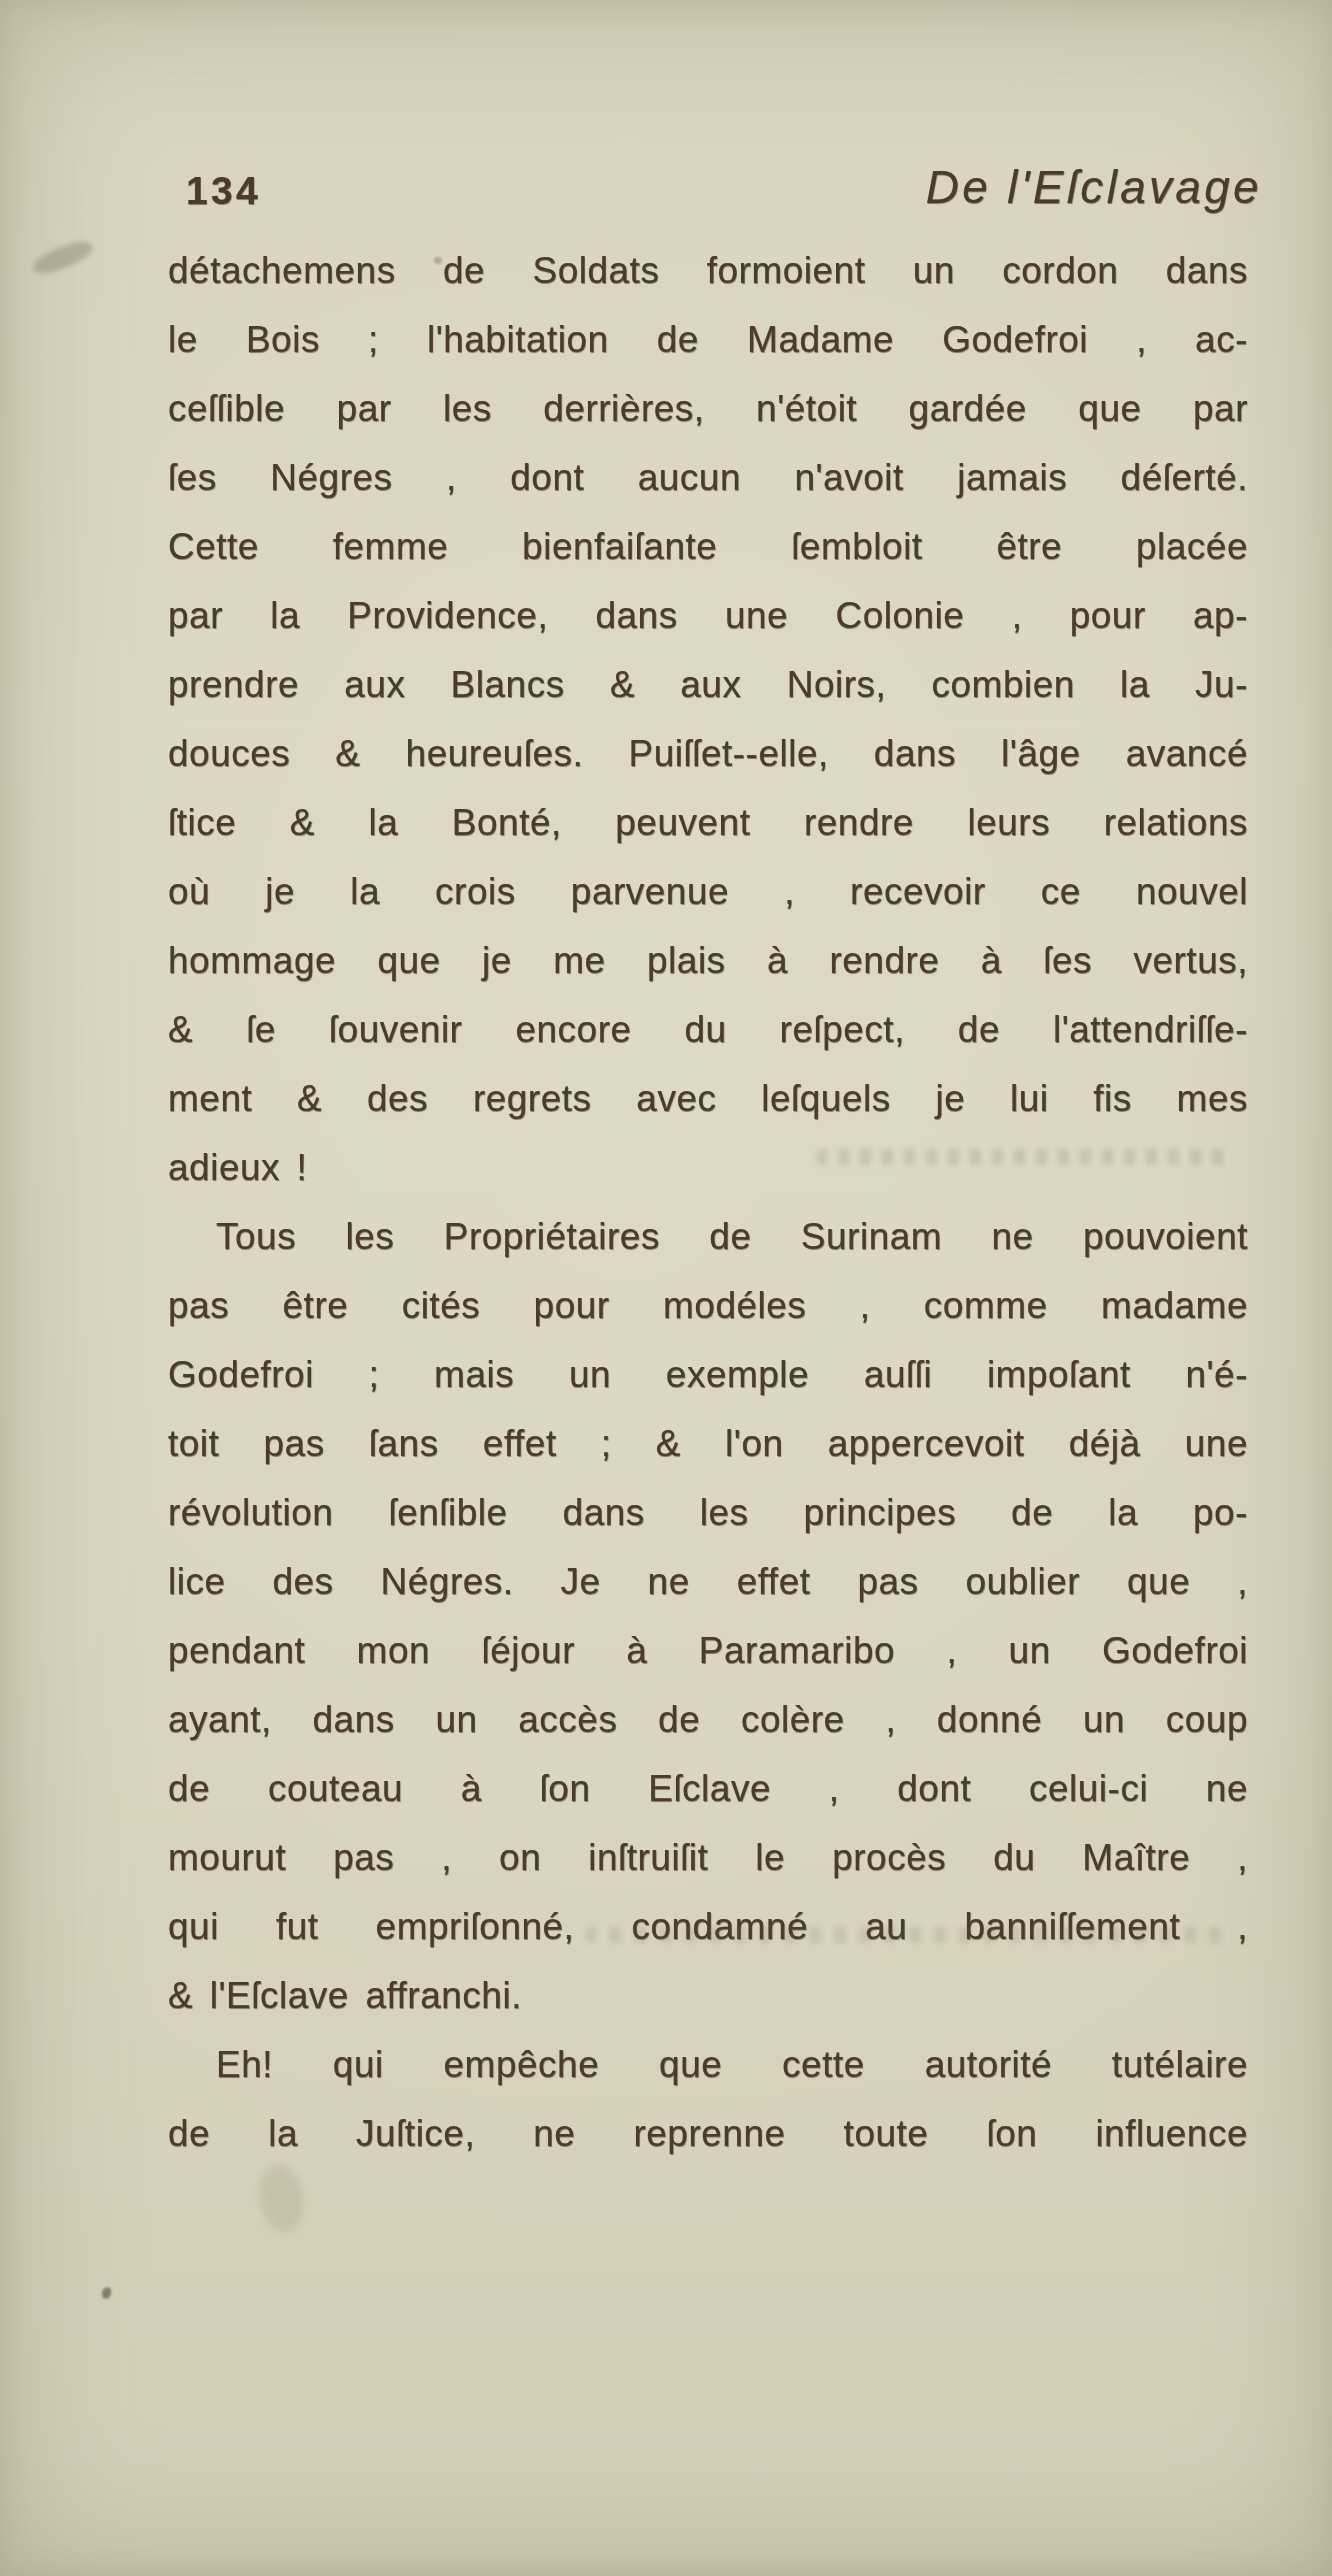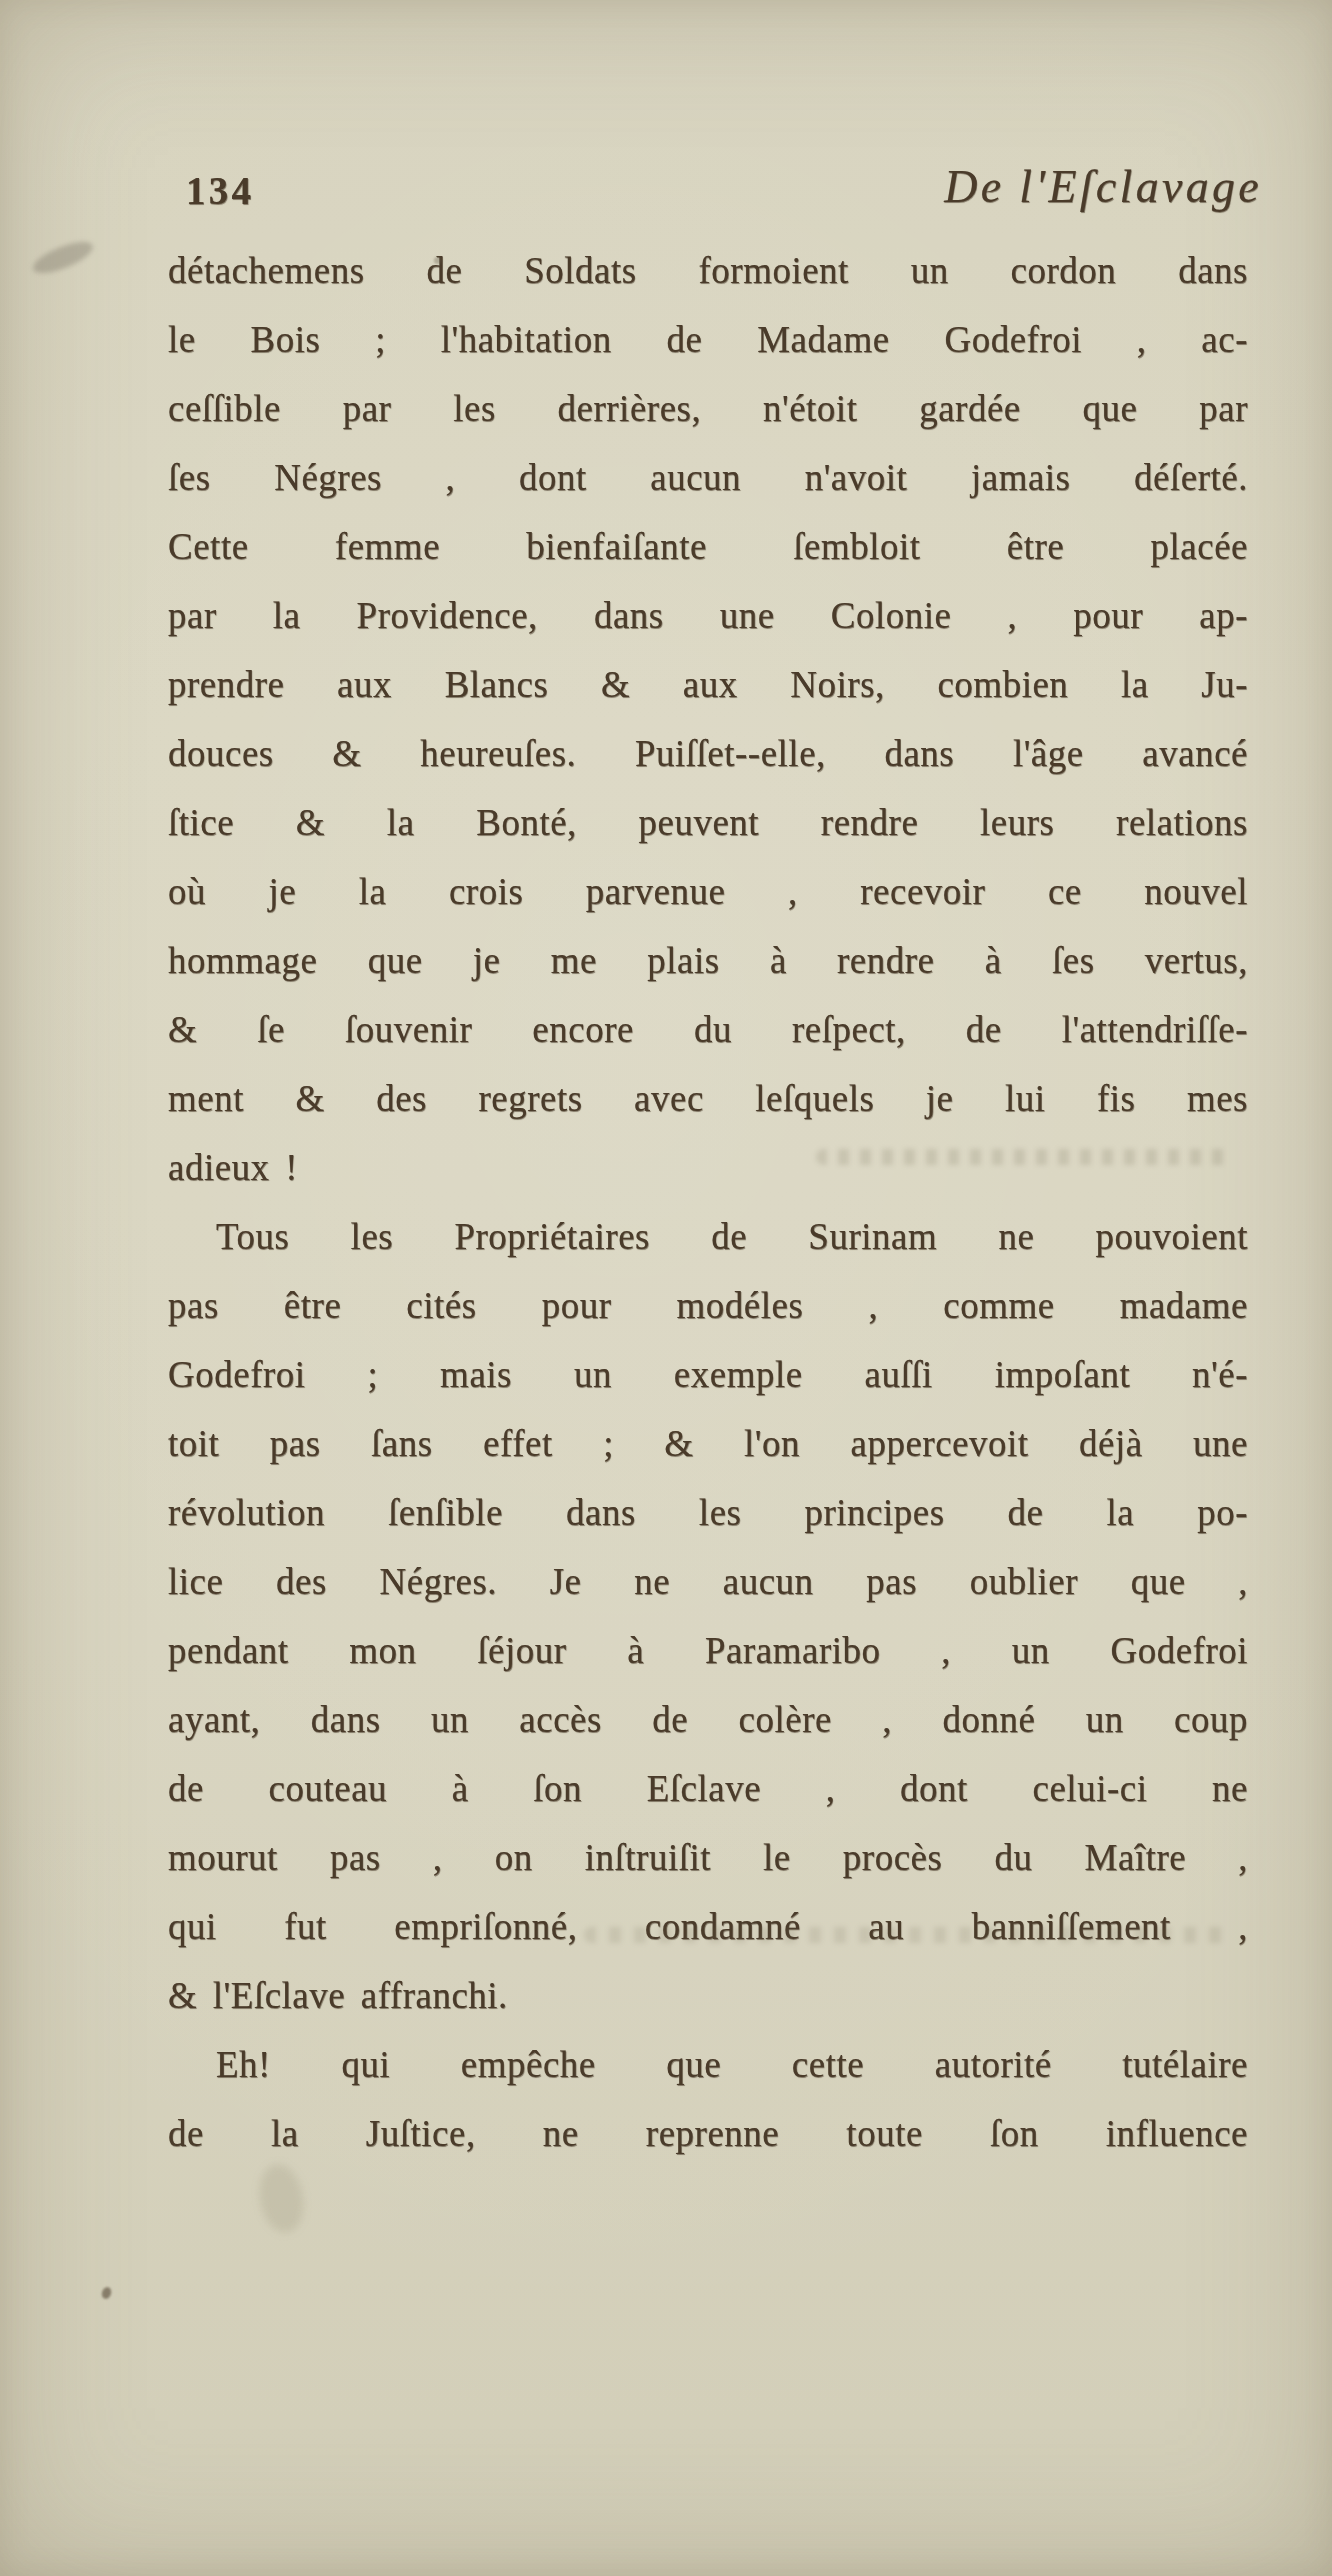--- a/index.html
+++ b/index.html
@@ -5,21 +5,21 @@
 <style>
   html,body{margin:0;padding:0;}
   body{width:1333px;height:2576px;background:#b9b4a0;}
   .page{
     position:relative;width:1333px;height:2576px;overflow:hidden;
     background:
       radial-gradient(ellipse 115% 85% at 47% 40%, rgba(255,255,255,0.10), rgba(0,0,0,0) 62%),
       linear-gradient(180deg,#d7d3be 0%,#dad6c1 28%,#d8d4bf 64%,#d2ceb8 100%);
     box-shadow: inset 0 0 140px rgba(118,106,80,0.30), inset 0 0 30px rgba(118,106,80,0.16);
     color:#4a3b2a;
-    font-family:Liberation Serif, serif;
+    font-family:Liberation Sans, sans-serif;
   }
   .inked{ text-shadow:0.6px 0.7px 0.7px rgba(60,46,30,0.55), -0.2px -0.2px 0.5px rgba(60,46,30,0.30); }
   .folio{
     position:absolute;left:186px;top:168px;
     font-size:39px;line-height:46px;letter-spacing:3.3px;font-weight:bold;
   }
   .running-title{
     position:absolute;left:183px;top:158px;width:1079px;
     text-align:right;font-style:italic;font-size:46px;line-height:58px;letter-spacing:3.3px;
   }
@@ -85,21 +85,21 @@
       <div class="line">où je la crois parvenue , recevoir ce nouvel</div>
       <div class="line">hommage que je me plais à rendre à ſes vertus,</div>
       <div class="line">&amp; ſe ſouvenir encore du reſpect, de l'attendriſſe-</div>
       <div class="line">ment &amp; des regrets avec leſquels je lui fis mes</div>
       <div class="line no-just">adieux !</div>
       <div class="line indent">Tous les Propriétaires de Surinam ne pouvoient</div>
       <div class="line">pas être cités pour modéles , comme madame</div>
       <div class="line">Godefroi ; mais un exemple auſſi impoſant n'é-</div>
       <div class="line">toit pas ſans effet ; &amp; l'on appercevoit déjà une</div>
       <div class="line">révolution ſenſible dans les principes de la po-</div>
-      <div class="line">lice des Négres. Je ne aucun pas oublier que ,</div>
+      <div class="line">lice des Négres. Je ne effet pas oublier que ,</div>
       <div class="line">pendant mon ſéjour à Paramaribo , un Godefroi</div>
       <div class="line">ayant, dans un accès de colère , donné un coup</div>
       <div class="line">de couteau à ſon Eſclave , dont celui-ci ne</div>
       <div class="line">mourut pas , on inſtruiſit le procès du Maître ,</div>
       <div class="line">qui fut empriſonné, condamné au banniſſement ,</div>
       <div class="line no-just">&amp; l'Eſclave affranchi.</div>
       <div class="line indent">Eh! qui empêche que cette autorité tutélaire</div>
       <div class="line">de la Juſtice, ne reprenne toute ſon influence</div>
     </div>
 

